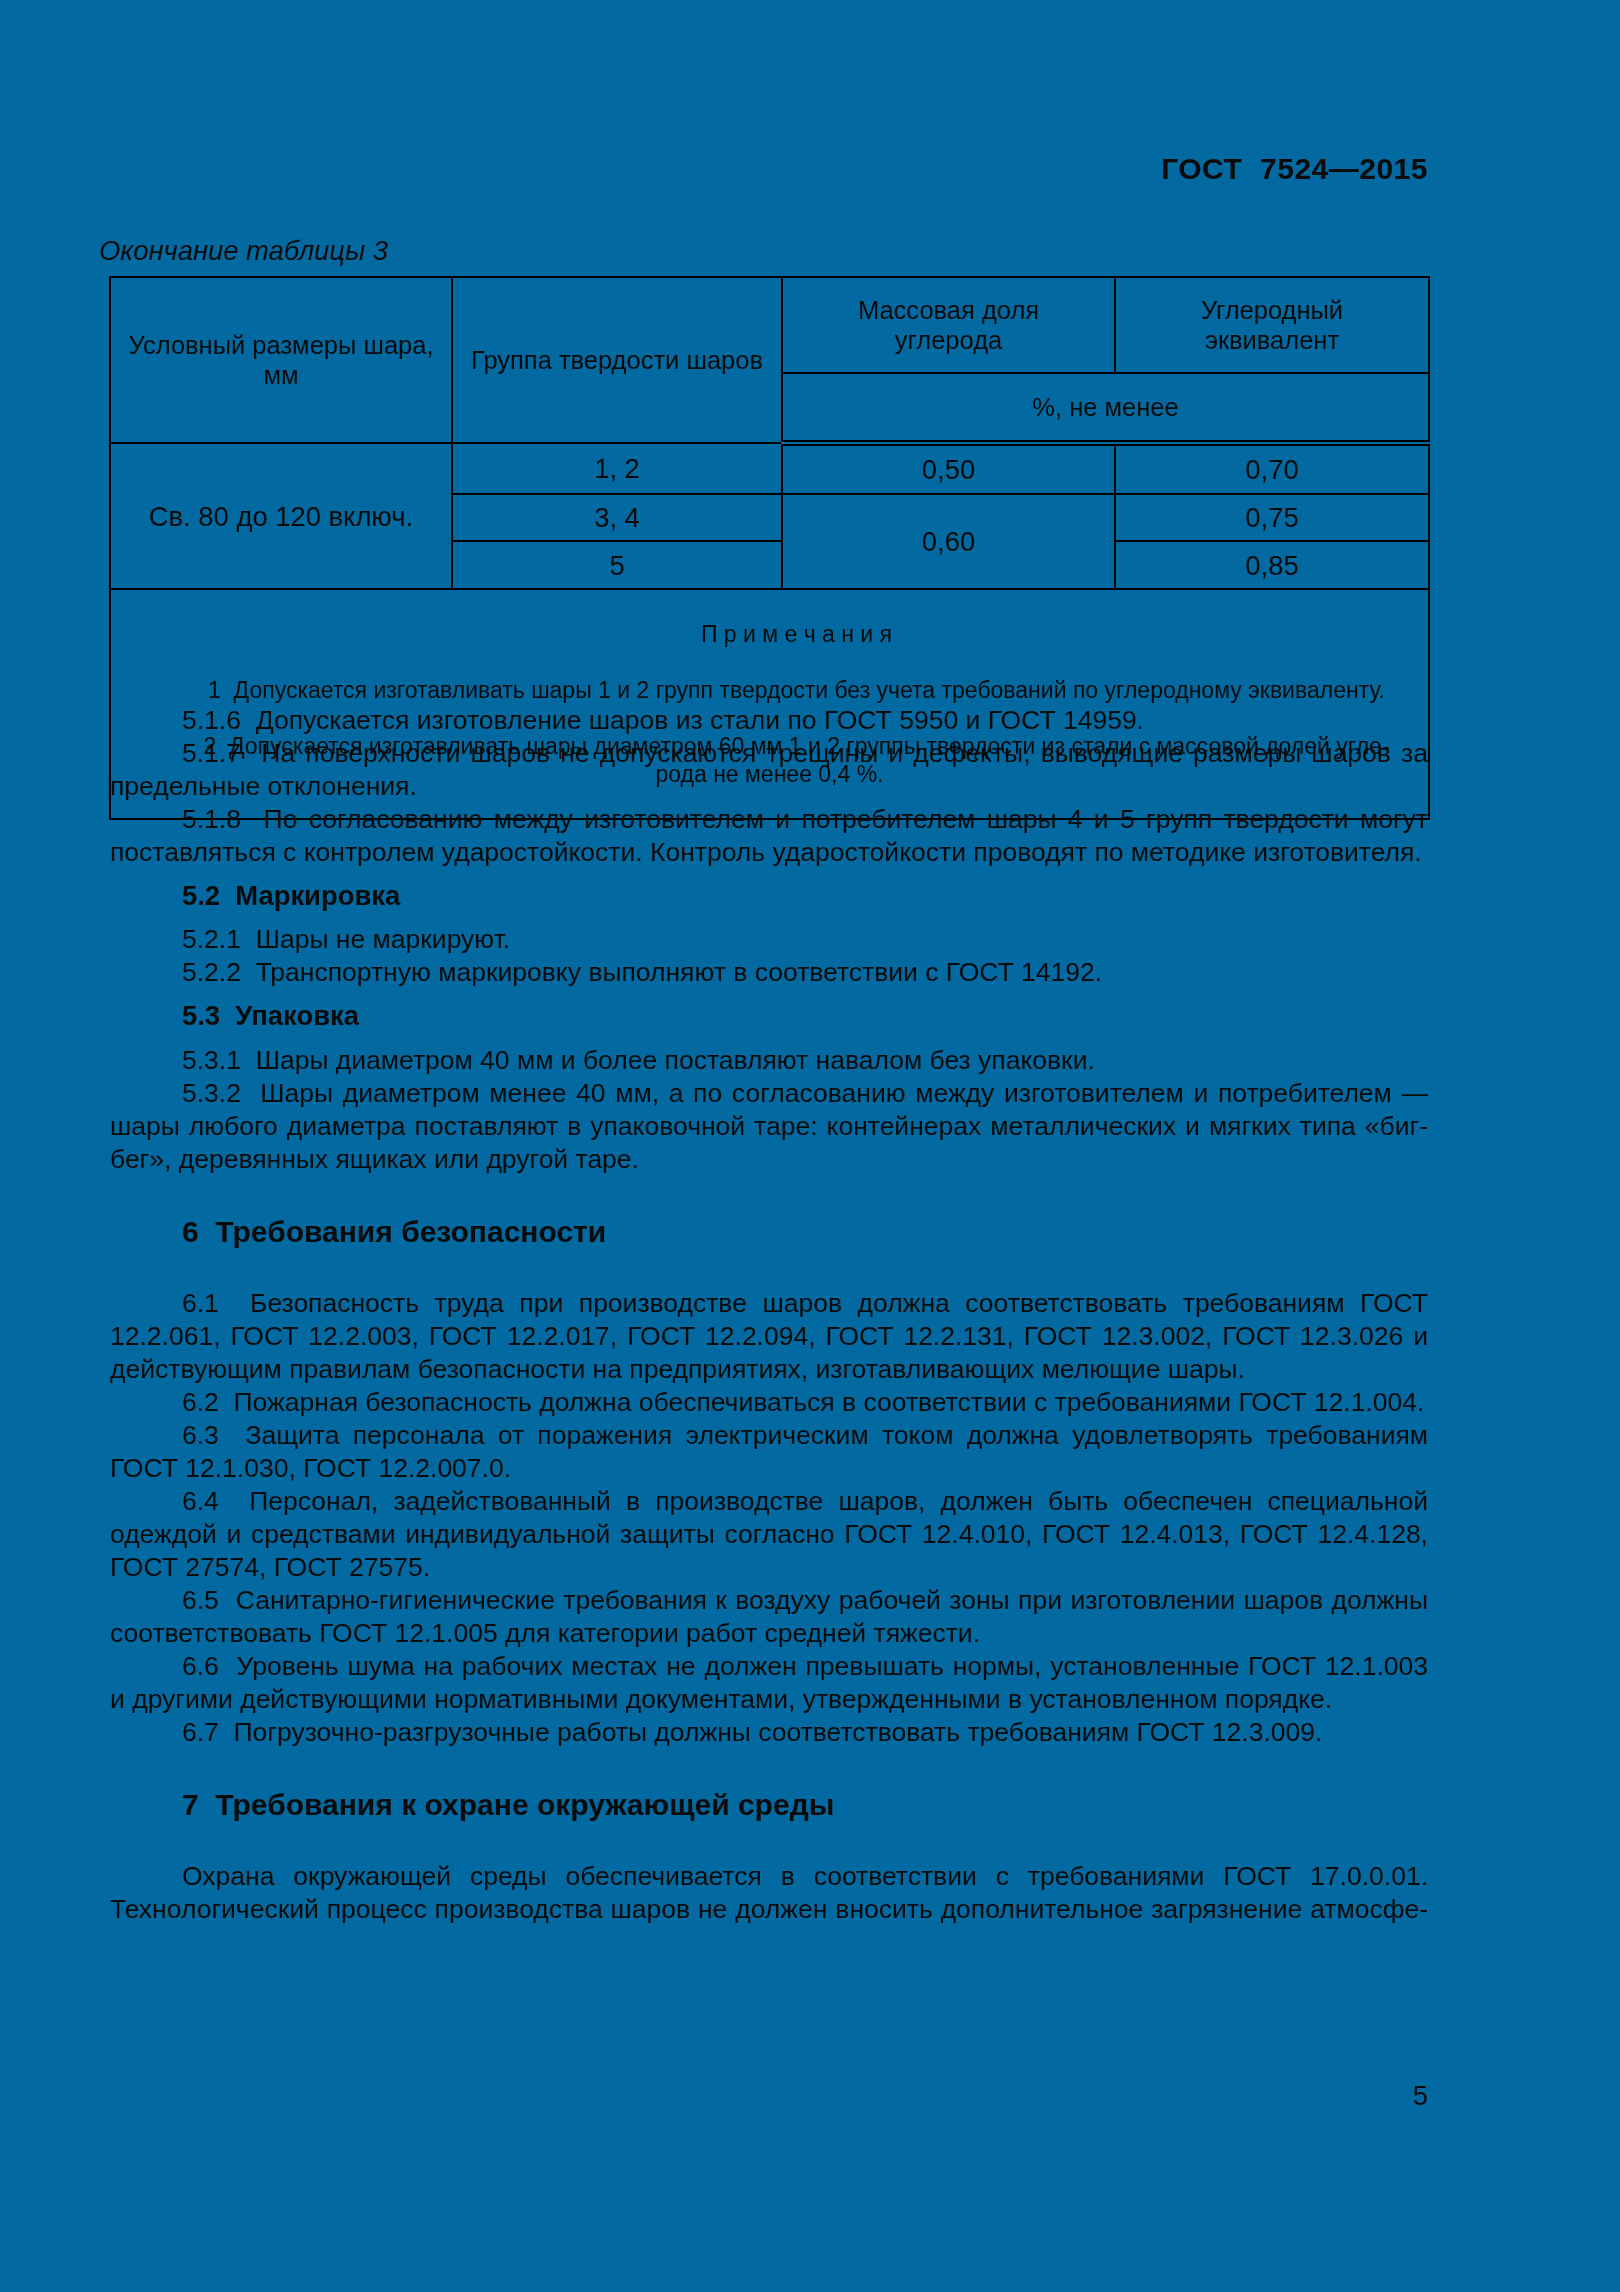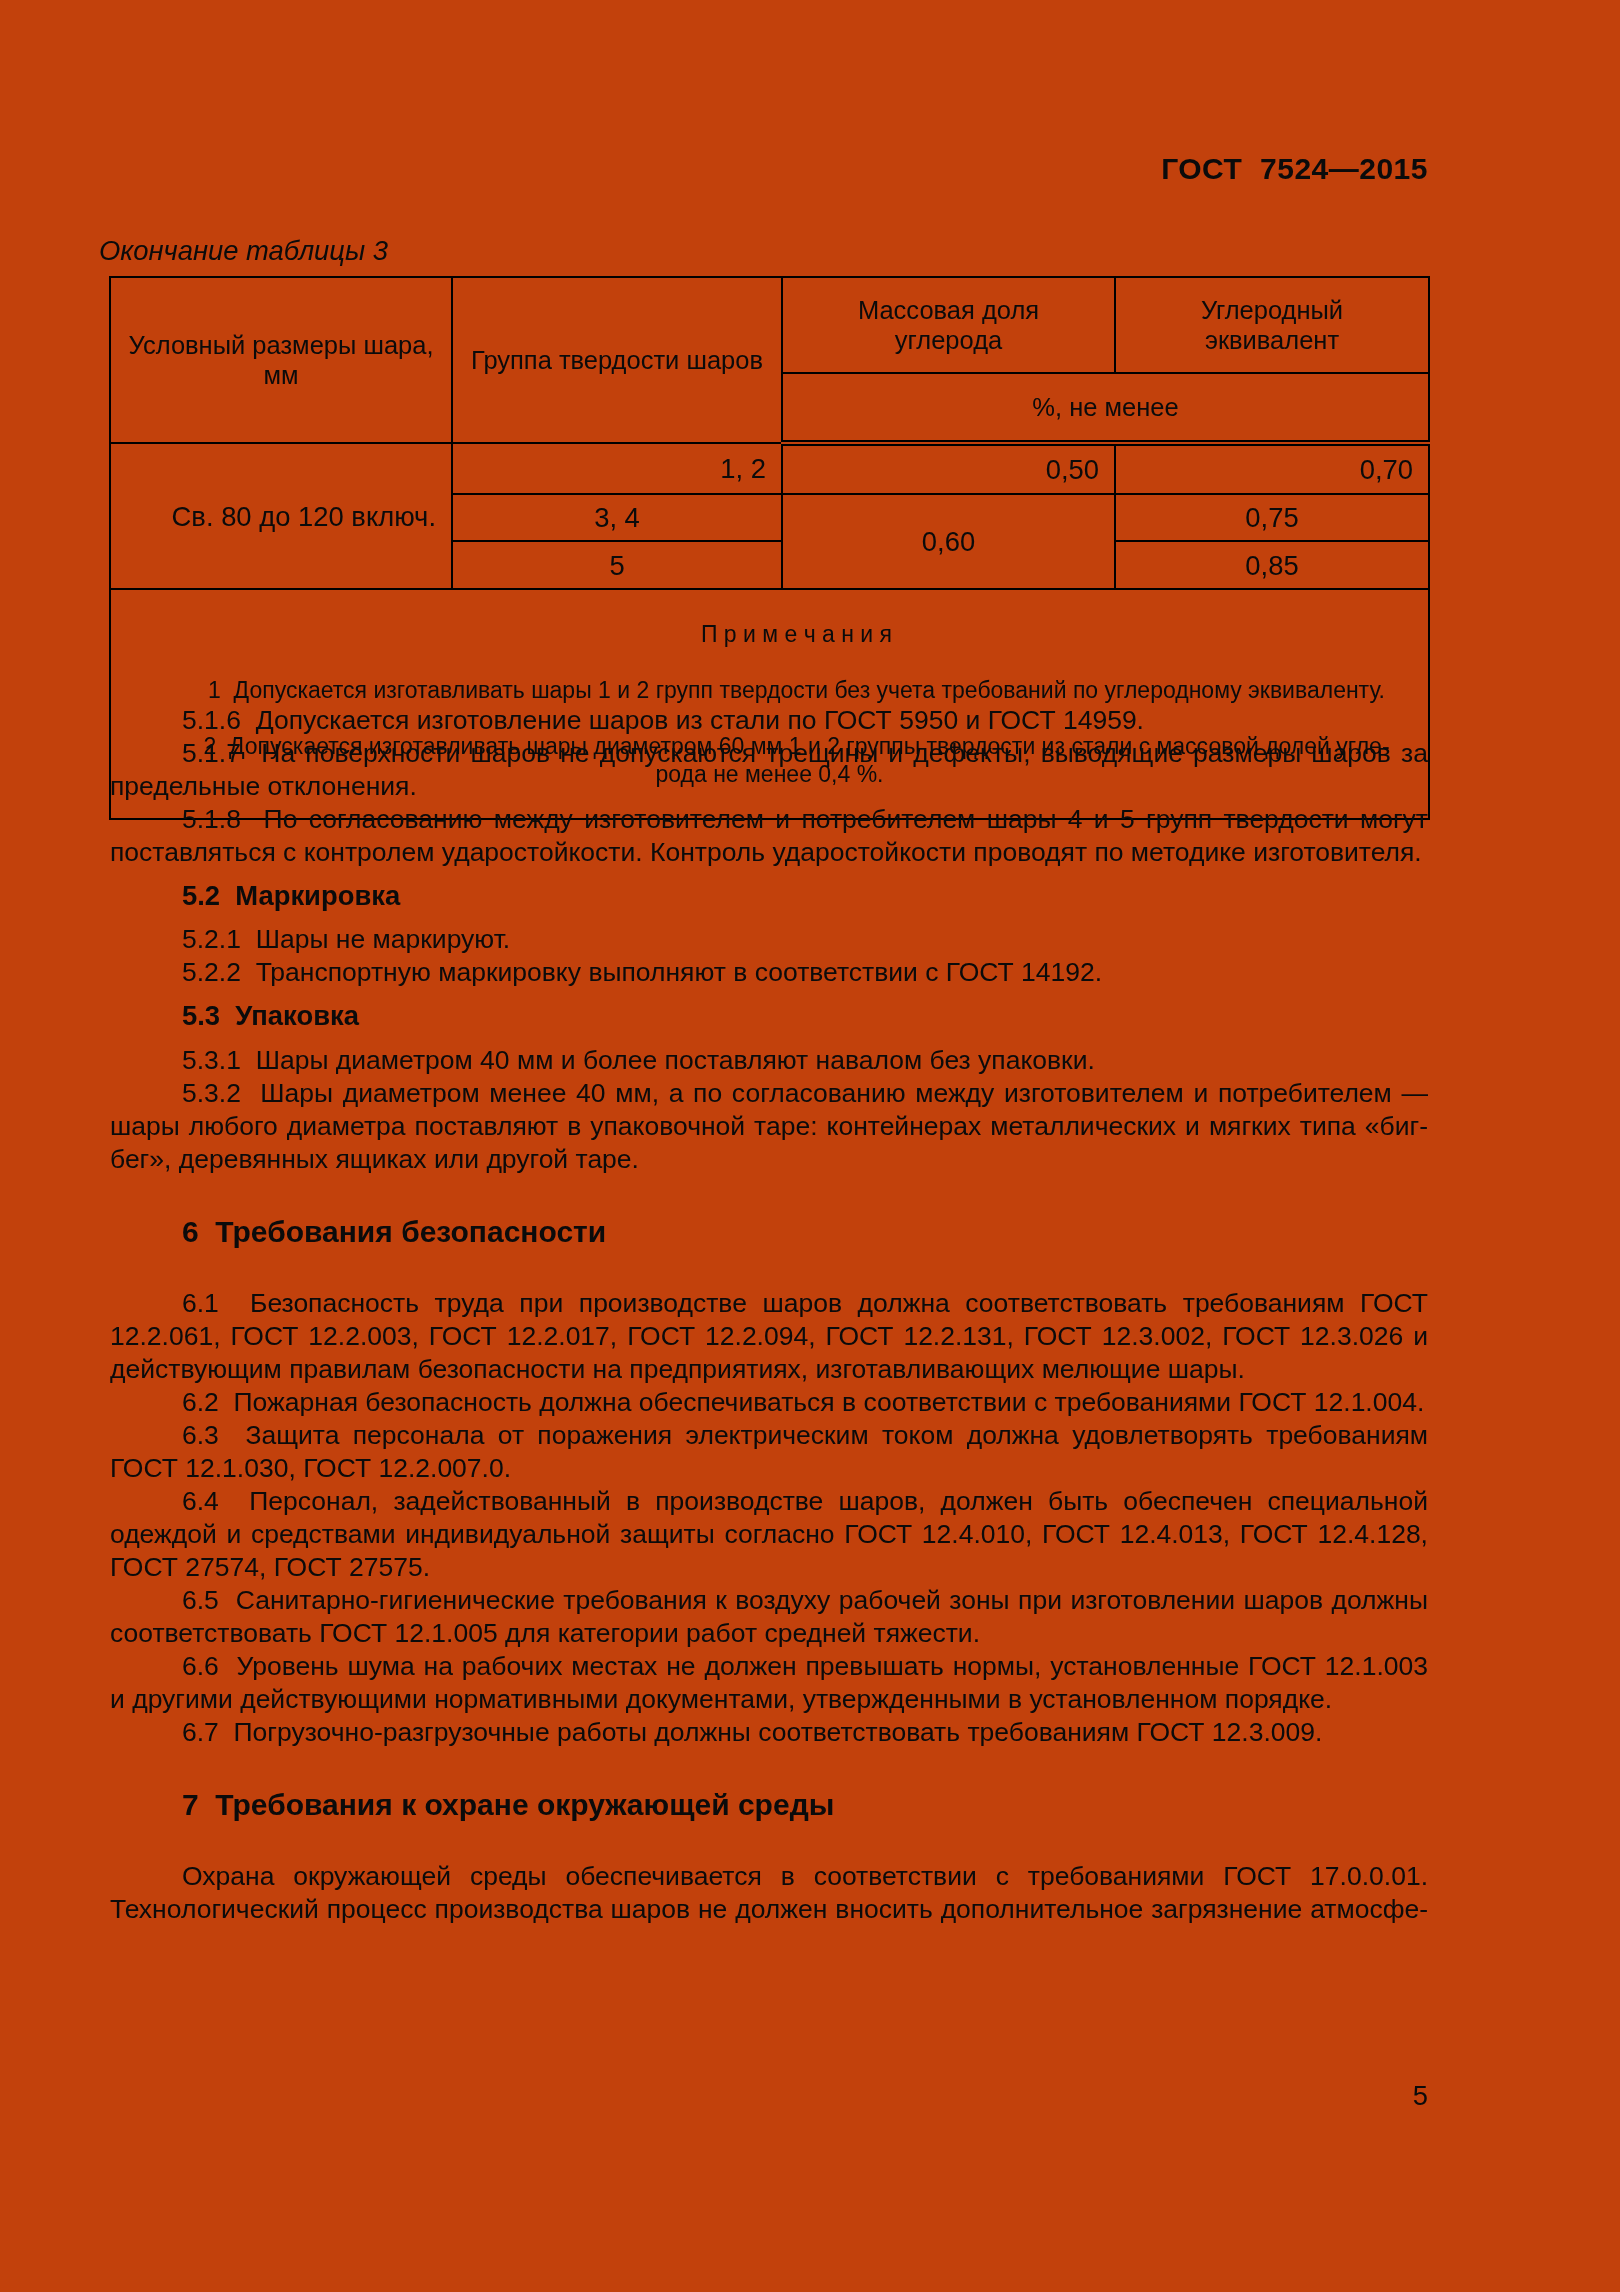--- a/index.html
+++ b/index.html
@@ -10,21 +10,21 @@
   body {
     width: 1620px;
     height: 2293px;
     position: relative;
     font-family: "Liberation Sans", sans-serif;
     color: #0b0b0b;
   }
   .page {
     position: absolute;
     inset: 0;
-    background: #c2410c;
+    background: #0369a1;
   }
 
   
   .doc-code {
     position: absolute;
     top: 152px;
     right: 192px;
     font-size: 30px;
     font-weight: bold;
     letter-spacing: 0.5px;
@@ -63,21 +63,21 @@
   }
   tr.hrow1 td { height: 90px; }
   tr.hrow2 td { height: 62px; }
   tr.hrow2 td, td.rs {
     border-bottom: 6.9px double #000;
   }
   td.dc {
     font-size: 27.4px;
     line-height: 31px;
   }
-  tr.r1 td { height: 43px; text-align: right; }
+  tr.r1 td { height: 43px; }
   tr.r2 td { height: 41px; }
   tr.r3 td { height: 42px; }
   td.notes-cell {
     text-align: left;
     padding: 7.8px 11.8px 9.8px 11.8px;
     font-size: 23px;
     line-height: 28px;
     white-space: normal;
   }
   .note-title {

